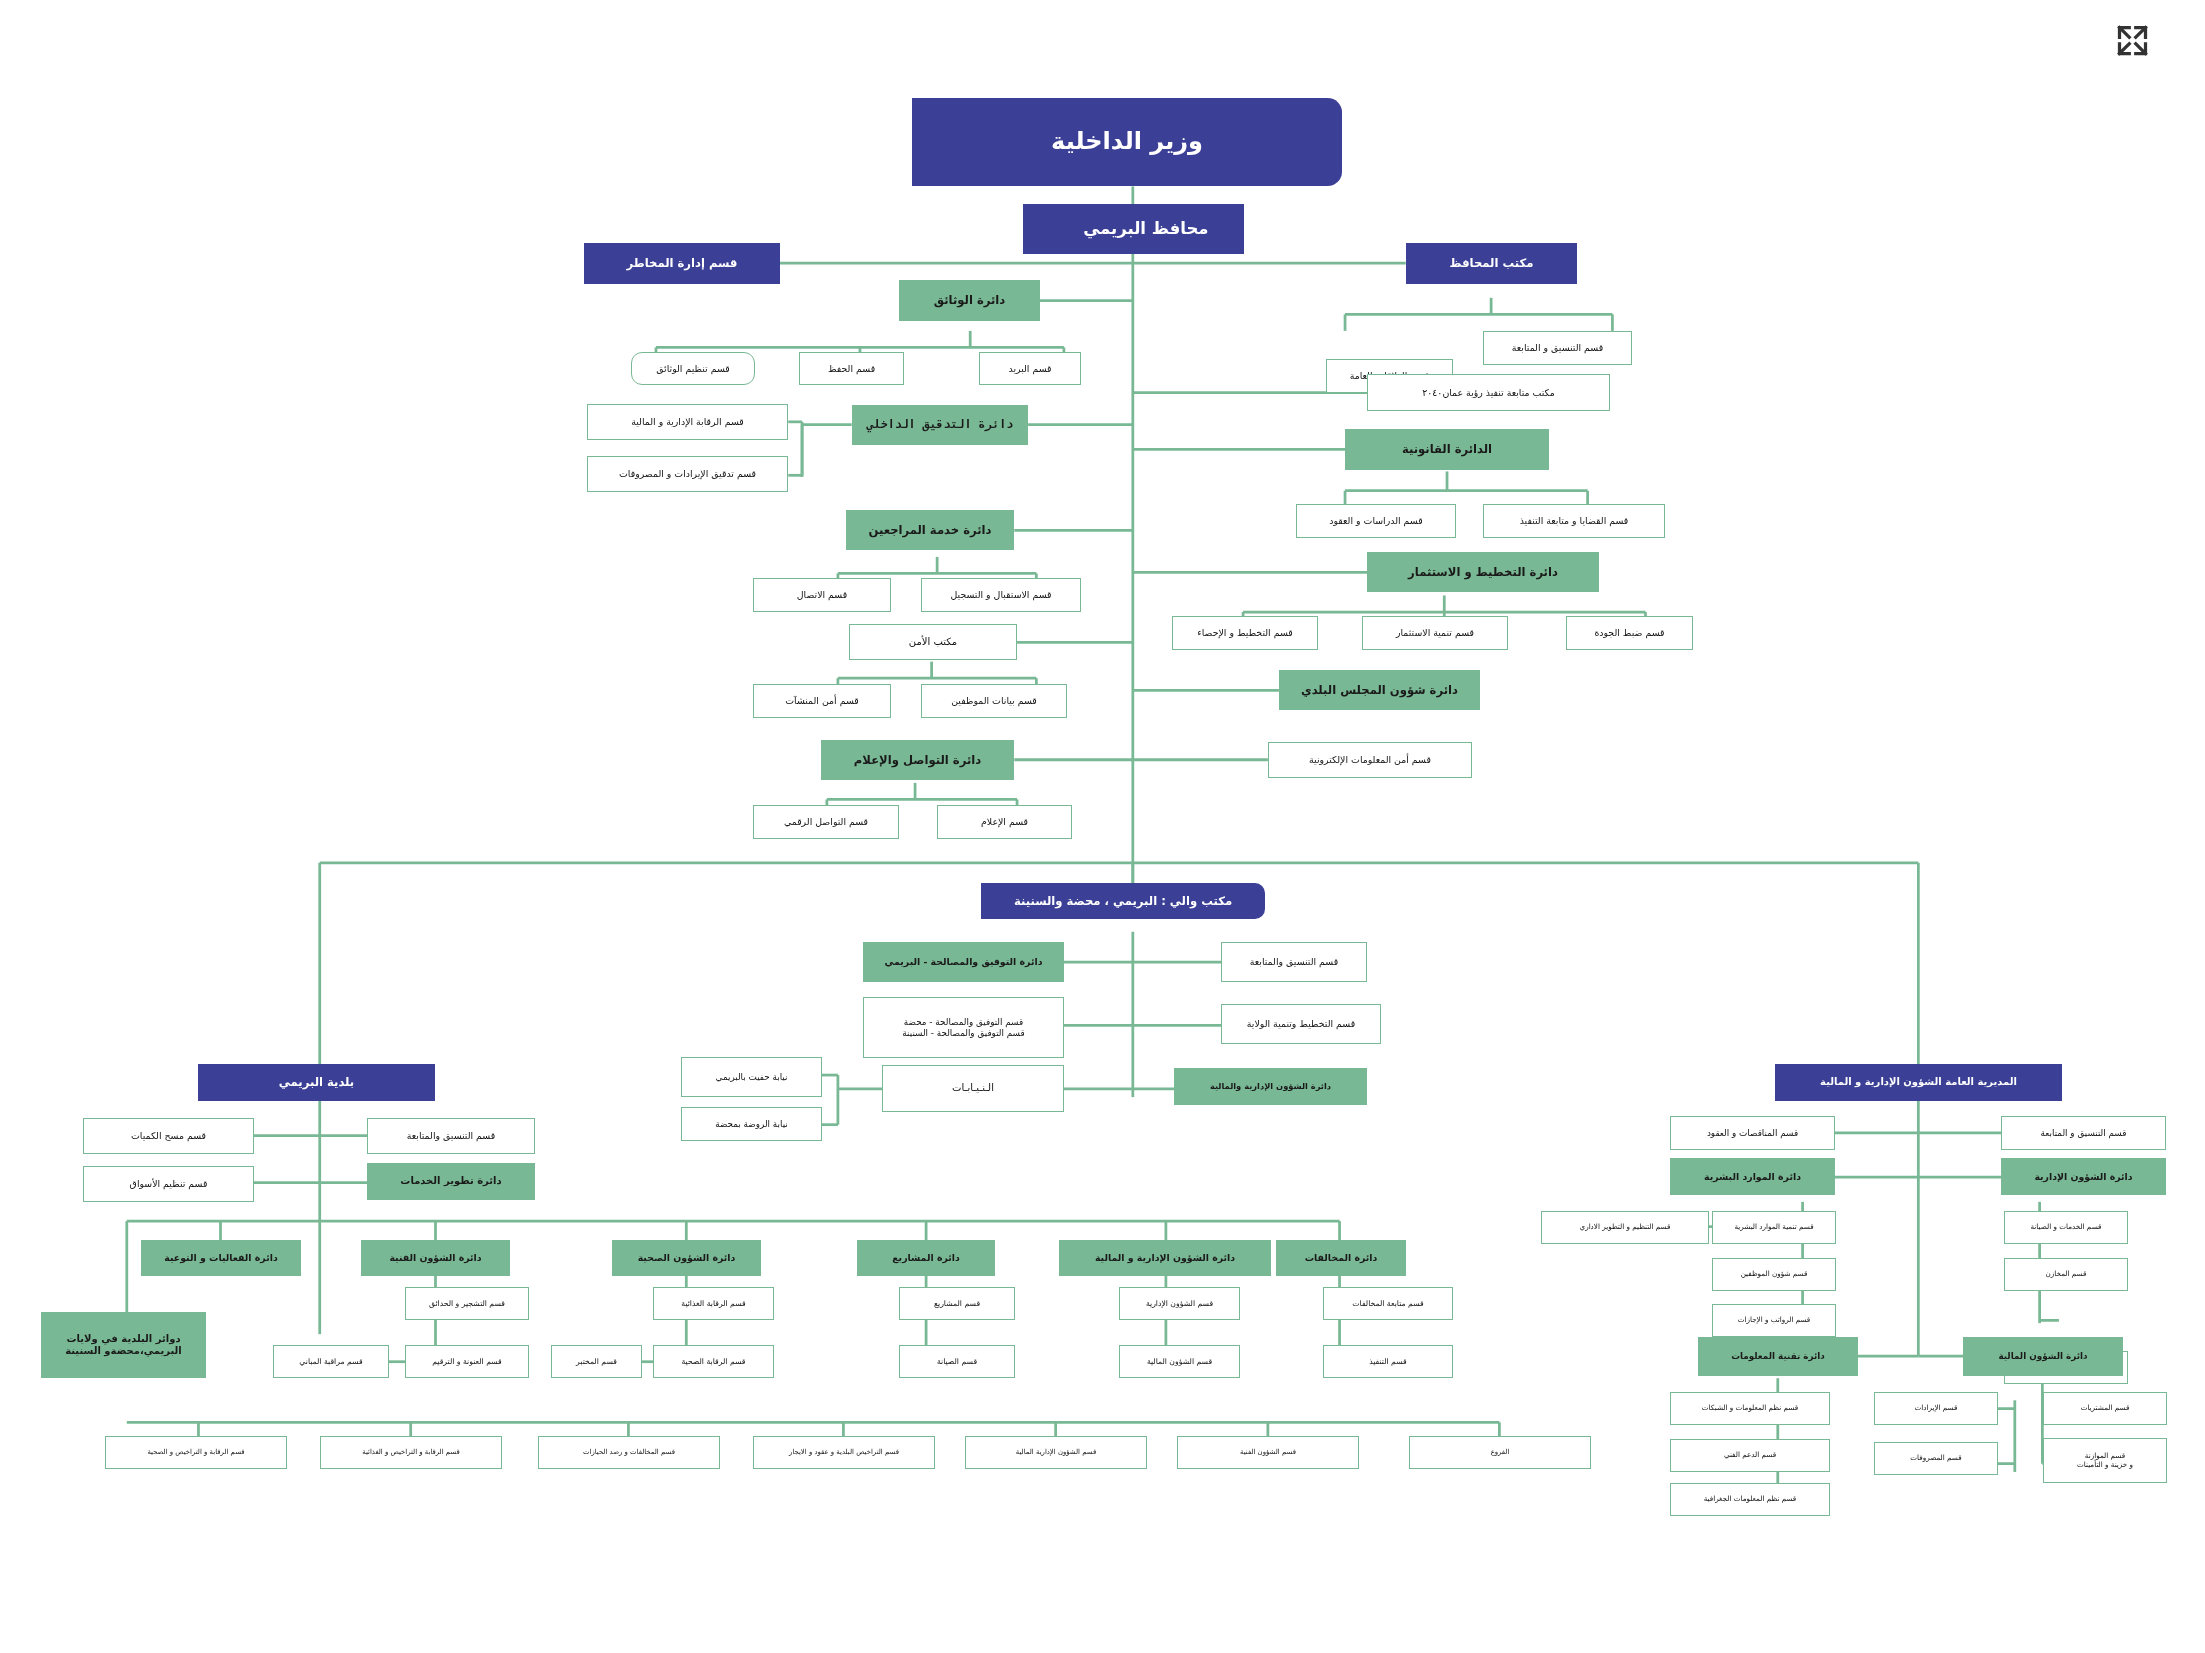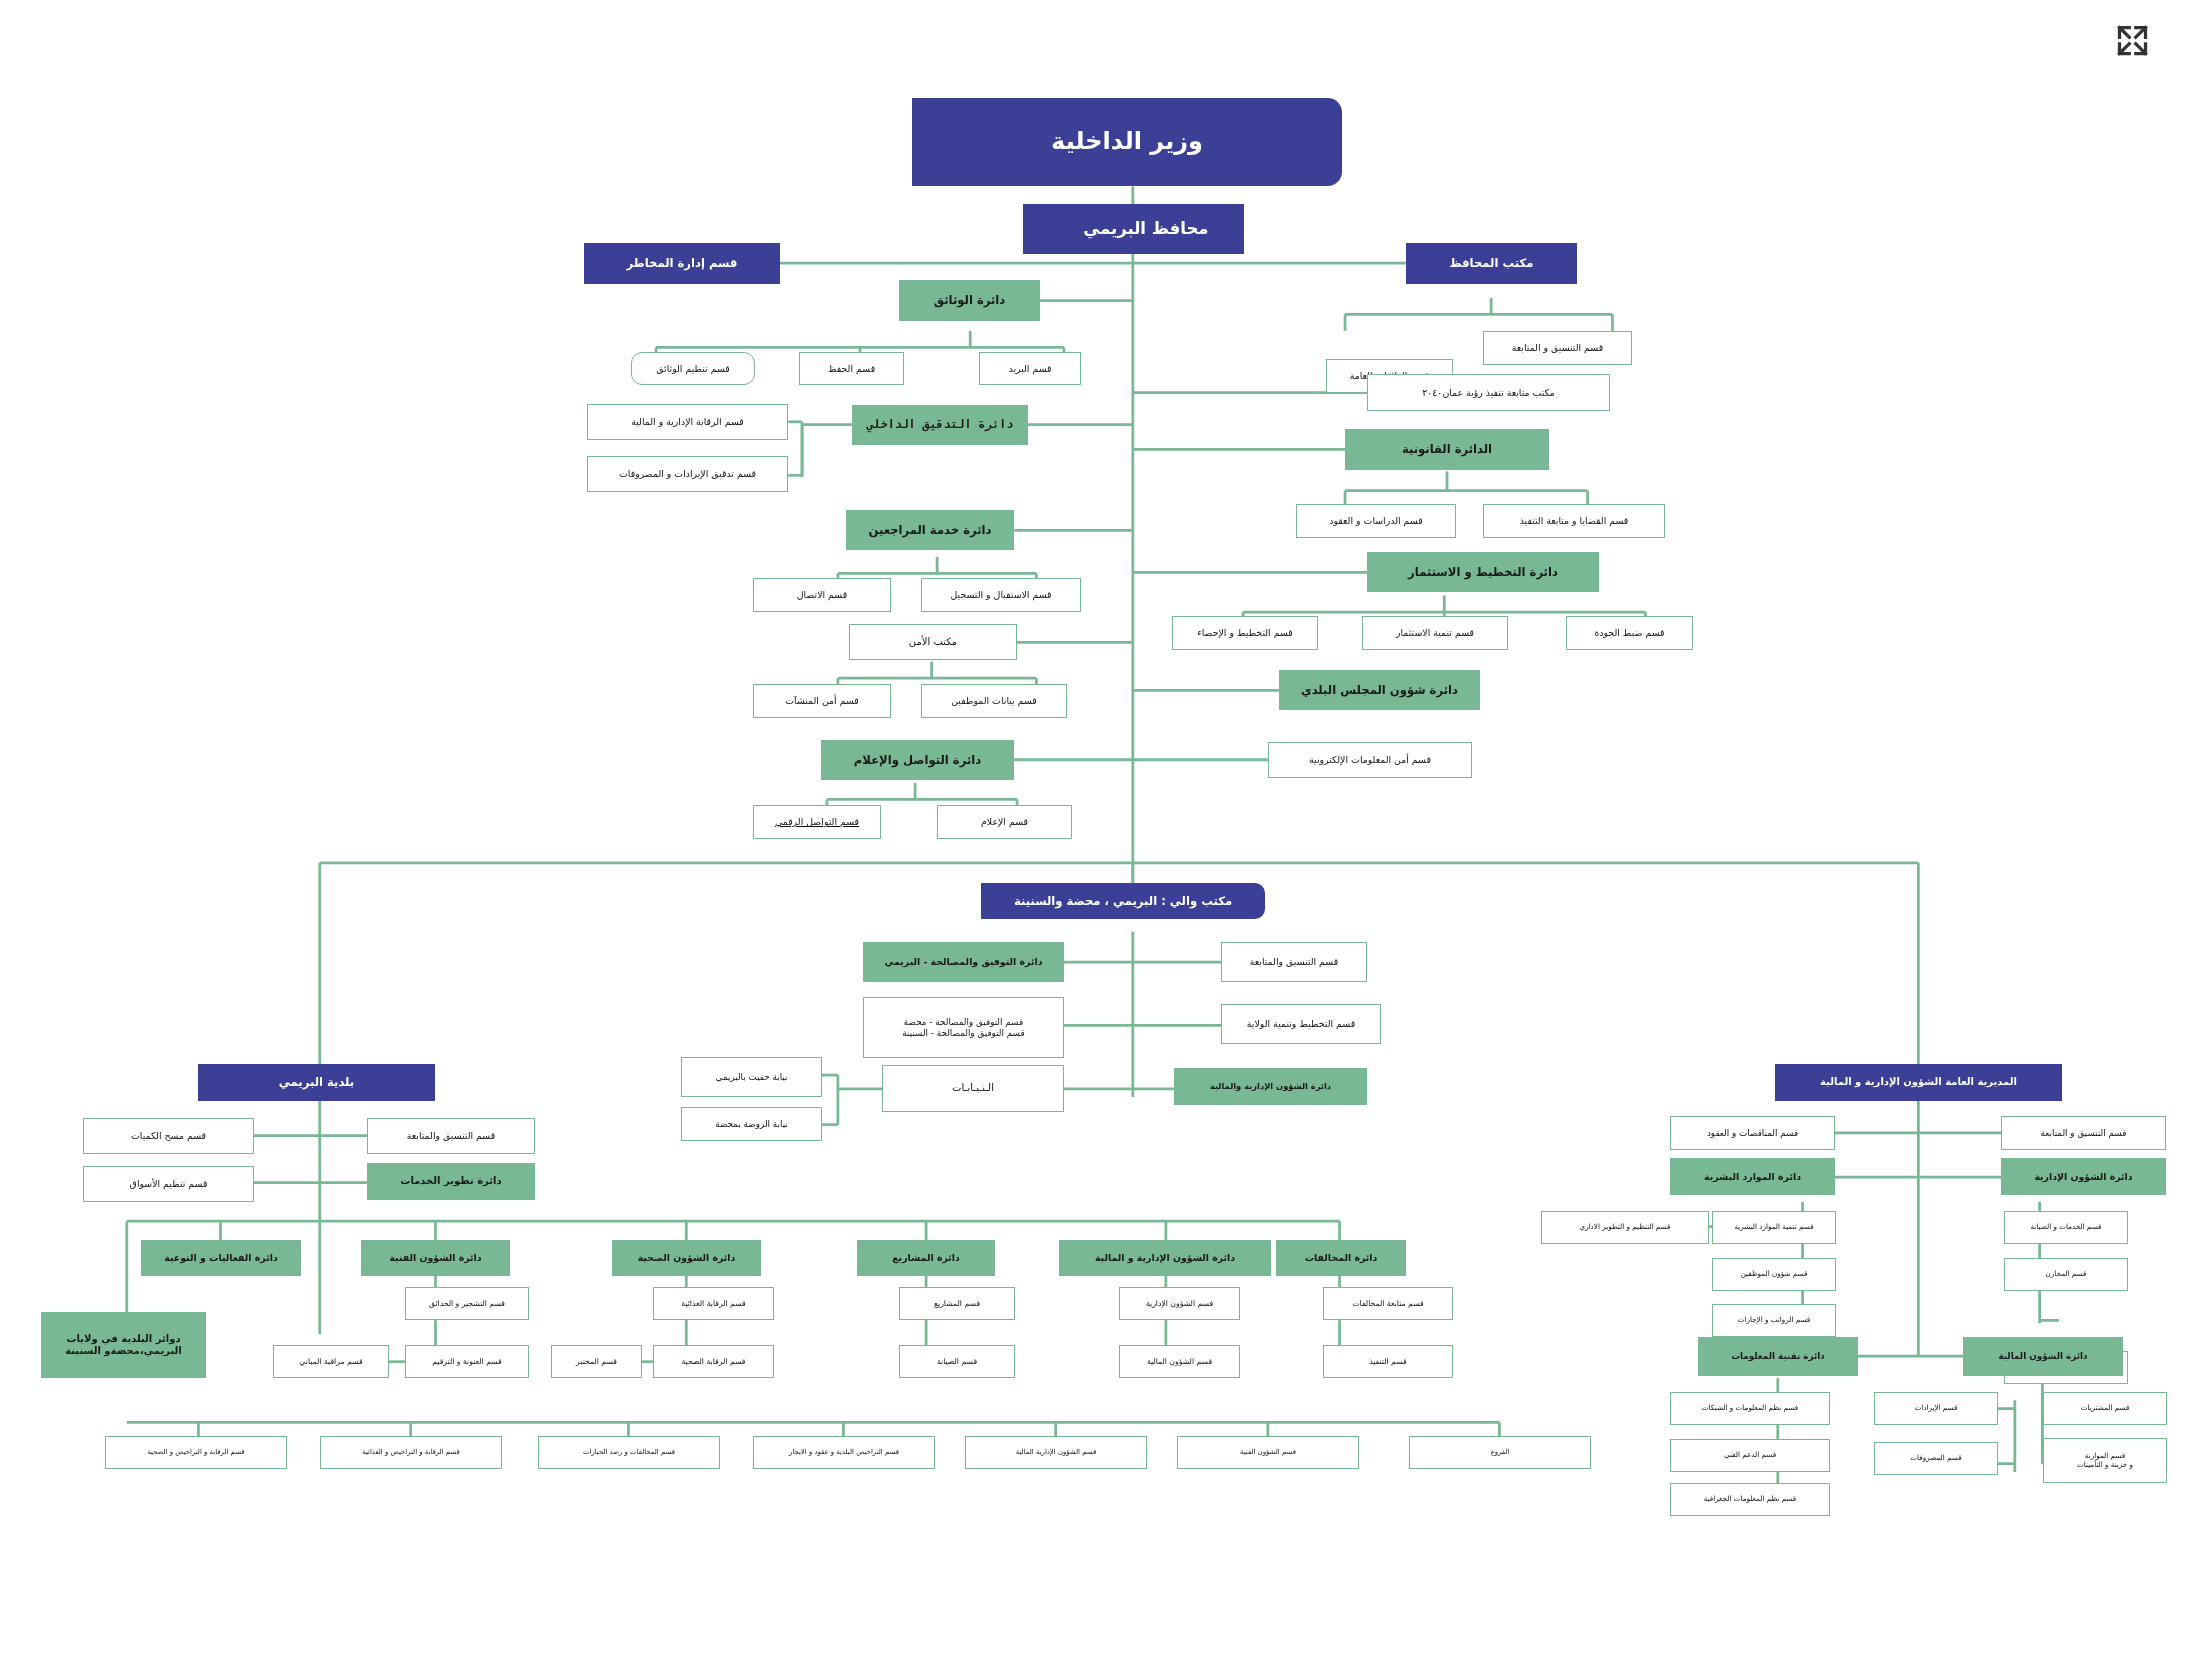--- a/index.html
+++ b/index.html
@@ -288,21 +288,21 @@
   <div class="node white t18" style="left:849px;top:624px;width:168px;height:36px;">مكتب الأمن</div>
 
   <div class="node white t17" style="left:753px;top:684px;width:138px;height:34px;">قسم أمن المنشآت</div>
 
   <div class="node white t17" style="left:921px;top:684px;width:146px;height:34px;">قسم بيانات الموظفين</div>
 
   <div class="node green title-m" style="left:1279px;top:670px;width:201px;height:40px;">دائرة شؤون المجلس البلدي</div>
 
   <div class="node green title-m" style="left:821px;top:740px;width:193px;height:40px;">دائرة التواصل والإعلام</div>
 
-  <div class="node white t17" style="left:753px;top:805px;width:128px;height:34px;text-decoration:underline;">قسم التواصل الرقمي</div>
+  <div class="node white t17" style="left:753px;top:805px;width:146px;height:34px;">قسم التواصل الرقمي</div>
 
   <div class="node white t17" style="left:937px;top:805px;width:135px;height:34px;">قسم الإعلام</div>
 
   <div class="node white t17" style="left:1268px;top:742px;width:204px;height:36px;">قسم أمن المعلومات الإلكترونية</div>
 
   <div class="node blue rounded2 title-m" style="left:981px;top:883px;width:284px;height:36px;">مكتب والي : البريمي ، محضة والسنينة</div>
 
   <div class="node green t17" style="left:863px;top:942px;width:201px;height:40px;">دائرة التوفيق والمصالحة - البريمي</div>
 
   <div class="node white t17" style="left:1221px;top:942px;width:146px;height:40px;">قسم التنسيق والمتابعة</div>

